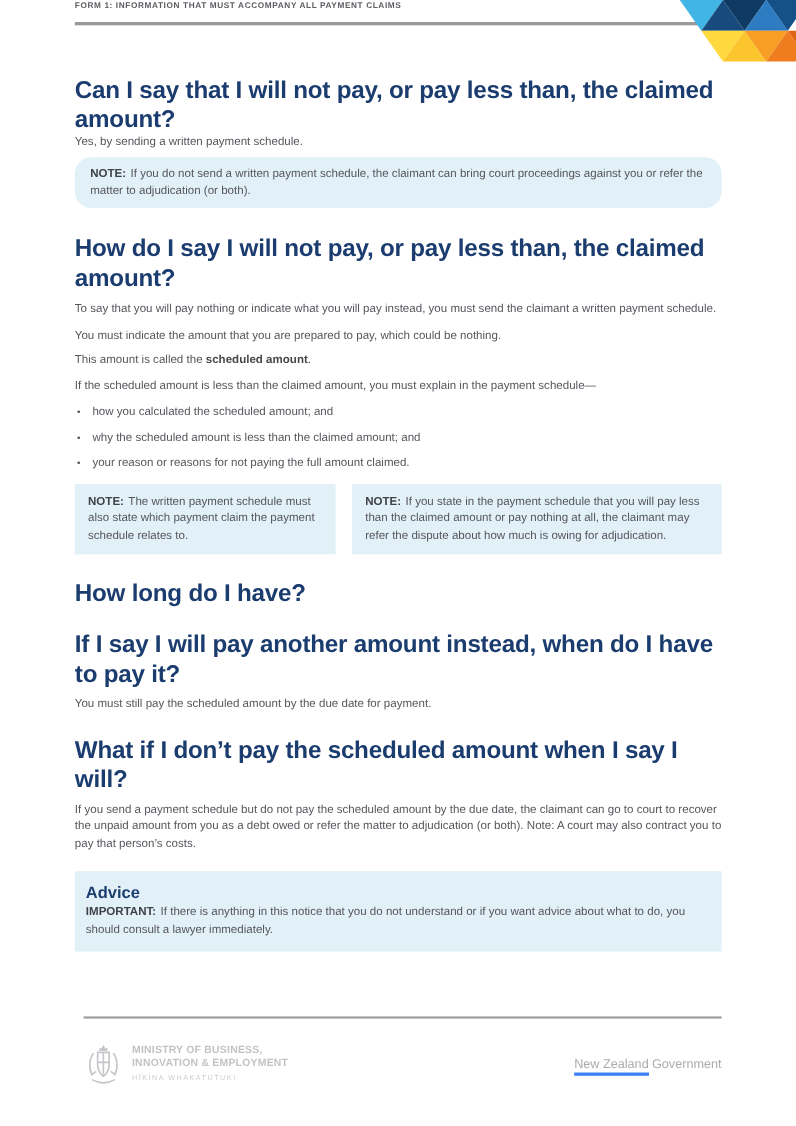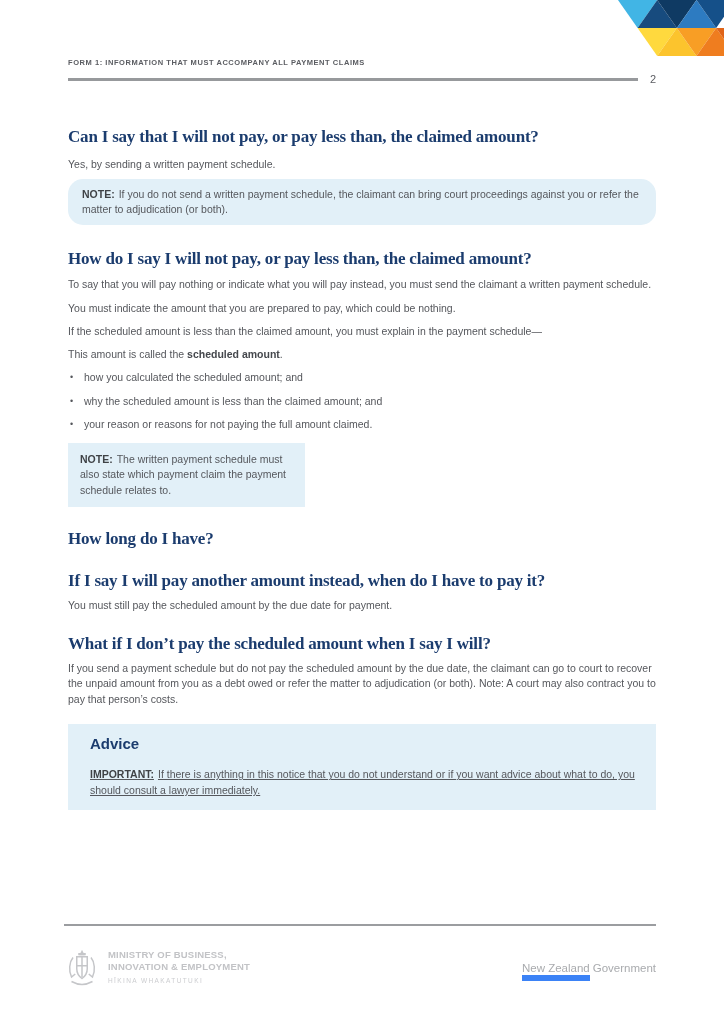--- a/index.html
+++ b/index.html
@@ -12,62 +12,62 @@
     overflow:hidden;
     font-family:"Liberation Sans", sans-serif;
     -webkit-font-smoothing:antialiased;
   }
   .content{padding:0 68px;}
 
   
   .corner-logo{position:absolute;top:0;right:0;width:108px;height:58px;}
 
   
-  .doc-header{padding-top:58px;}
+  .doc-header{}
   .form-label{font-size:7.5px;letter-spacing:.55px;color:#5b5d62;font-weight:bold;}
   .header-rule-row{display:flex;align-items:center;margin-top:6px;}
   .header-rule{flex:1;height:3px;background:var(--c-rule,#97999c);}
   .page-number{margin-left:12px;font-size:11px;color:#5b5d62;}
 
   
-  .q-title{font-size:17px;font-weight:bold;color:var(--c-heading,#1b3c6e);letter-spacing:-.2px;line-height:1.2;font-family:Liberation Serif, serif;}
+  .q-title{font-size:22px;font-weight:bold;color:var(--c-heading,#1b3c6e);letter-spacing:-.2px;line-height:1.2;}
   .p{font-size:10.5px;line-height:15.5px;color:var(--c-body,#55575c);}
   .mt42{margin-top:42px;} .mt24{margin-top:24px;} .mt22{margin-top:22px;}
   .mt21{margin-top:21px;} .mt20{margin-top:20px;}
-  .mt10{margin-top:10px;} .mt8{margin-top:8px;} .mt7{margin-top:7px;} .mt6{margin-top:6px;}
+  .mt10{} .mt8{margin-top:8px;} .mt7{margin-top:7px;} .mt6{margin-top:6px;}
   .bold-inline{font-weight:bold;color:#45484d;}
 
   
   .note{background:var(--c-noteBg,#e2f0f8);font-size:10.5px;line-height:15px;color:var(--c-body,#55575c);}
   .note-full{padding:8px 14px;border-radius:15px;}
   .note-label{font-weight:bold;color:var(--c-noteLabel,#3f4246);margin-right:4px;}
   .note-pair{display:flex;gap:15px;margin-top:10px;align-items:flex-start;}
   .note-pair .note{padding:9px 12px;line-height:15.5px;}
   .note-left{width:213px;flex:none;}
   .note-right{flex:1;}
 
   
   .bullet{display:flex;margin-top:8px;}
   .bullet-marker{font-size:9px;color:var(--c-body,#55575c);width:14px;flex:none;padding-left:2px;line-height:15.5px;}
   .bullet-text{flex:1;}
 
   
-  .advice{margin-top:17px;background:var(--c-noteBg,#e2f0f8);padding:11px 16px 12px 22px;}
+  .advice{margin-top:17px;background:var(--c-noteBg,#e2f0f8);padding:11px 16px 12px 10px;}
   .advice-title{font-size:15px;font-weight:bold;color:var(--c-heading,#1b3c6e);}
-  .advice-text{margin-top:15px;text-decoration:underline;}
+  .advice-text{margin-top:2px;}
 
   
-  .footer{position:absolute;left:64px;right:68px;top:924px;}
+  .footer{position:absolute;left:76px;right:68px;top:924px;}
   .footer-rule{height:2px;background:#9b9da0;}
   .footer-row{display:flex;justify-content:space-between;align-items:center;margin-top:20px;}
   .ministry{display:flex;align-items:center;gap:8px;}
   .ministry-text div{font-size:9.5px;font-weight:bold;color:#c2c3c6;letter-spacing:.2px;line-height:12px;}
   .ministry-tagline{font-size:6.5px !important;font-weight:normal !important;color:#cccdd0 !important;letter-spacing:1.4px !important;margin-top:2px;}
   .govt{font-size:11.5px;color:#a9abae;}
-  .govt-nz{border-bottom:6px solid #3b82f6;padding-bottom:1px;margin-right:3px;}
+  .govt-nz{border-bottom:3px solid #3b82f6;padding-bottom:1px;margin-right:3px;}
 </style>
 </head>
 <body>
 
 <div class="page">
 
   <svg class="corner-logo" viewBox="0 0 110 58" preserveAspectRatio="none" aria-hidden="true">
     <polygon points="2,0 42,0 22,28" fill="#41b5e5"></polygon>
     <polygon points="22,28 62,28 42,0" fill="#174b7e"></polygon>
     <polygon points="42,0 82,0 62,28" fill="#0f3a63"></polygon>
@@ -91,40 +91,41 @@
     </div>
 
     <div class="q-title mt42">Can I say that I will not pay, or pay less than, the claimed amount?</div>
     <div class="p mt10">Yes, by sending a written payment schedule.</div>
 
     <div class="note note-full mt6"><span class="note-label">NOTE:</span><span>If you do not send a written payment schedule, the claimant can bring court proceedings against you or refer the matter to adjudication (or both).</span></div>
 
     <div class="q-title mt24">How do I say I will not pay, or pay less than, the claimed amount?</div>
     <div class="p mt8">To say that you will pay nothing or indicate what you will pay instead, you must send the claimant a written payment schedule.</div>
     <div class="p mt8">You must indicate the amount that you are prepared to pay, which could be nothing.</div>
+    <div class="p mt7"><span>This amount is called the </span><span class="bold-inline">scheduled amount</span><span>.</span></div>
     <div class="p mt8">If the scheduled amount is less than the claimed amount, you must explain in the payment schedule—</div>
-    <div class="p mt7"><span>This amount is called the </span><span class="bold-inline">scheduled amount</span><span>.</span></div>
 
     <div>
       <div class="p bullet">
         <span class="bullet-marker">•</span>
         <span class="bullet-text">how you calculated the scheduled amount; and</span>
       </div>
       <div class="p bullet">
         <span class="bullet-marker">•</span>
         <span class="bullet-text">why the scheduled amount is less than the claimed amount; and</span>
       </div>
       <div class="p bullet">
         <span class="bullet-marker">•</span>
         <span class="bullet-text">your reason or reasons for not paying the full amount claimed.</span>
       </div>
     </div>
 
     <div class="note-pair">
       <div class="note note-left"><span class="note-label">NOTE:</span><span>The written payment schedule must also state which payment claim the payment schedule relates to.</span></div>
+      <div class="note note-right"><span class="note-label">NOTE:</span><span>If you state in the payment schedule that you will pay less than the claimed amount or pay nothing at all, the claimant may refer the dispute about how much is owing for adjudication.</span></div>
     </div>
 
     <div class="q-title mt22">How long do I have?</div>
 
     <div class="q-title mt21">If I say I will pay another amount instead, when do I have to pay it?</div>
     <div class="p mt7">You must still pay the scheduled amount by the due date for payment.</div>
 
     <div class="q-title mt20">What if I don’t pay the scheduled amount when I say I will?</div>
     <div class="p mt7">If you send a payment schedule but do not pay the scheduled amount by the due date, the claimant can go to court to recover the unpaid amount from you as a debt owed or refer the matter to adjudication (or both). Note: A court may also contract you to pay that person’s costs.</div>
 

